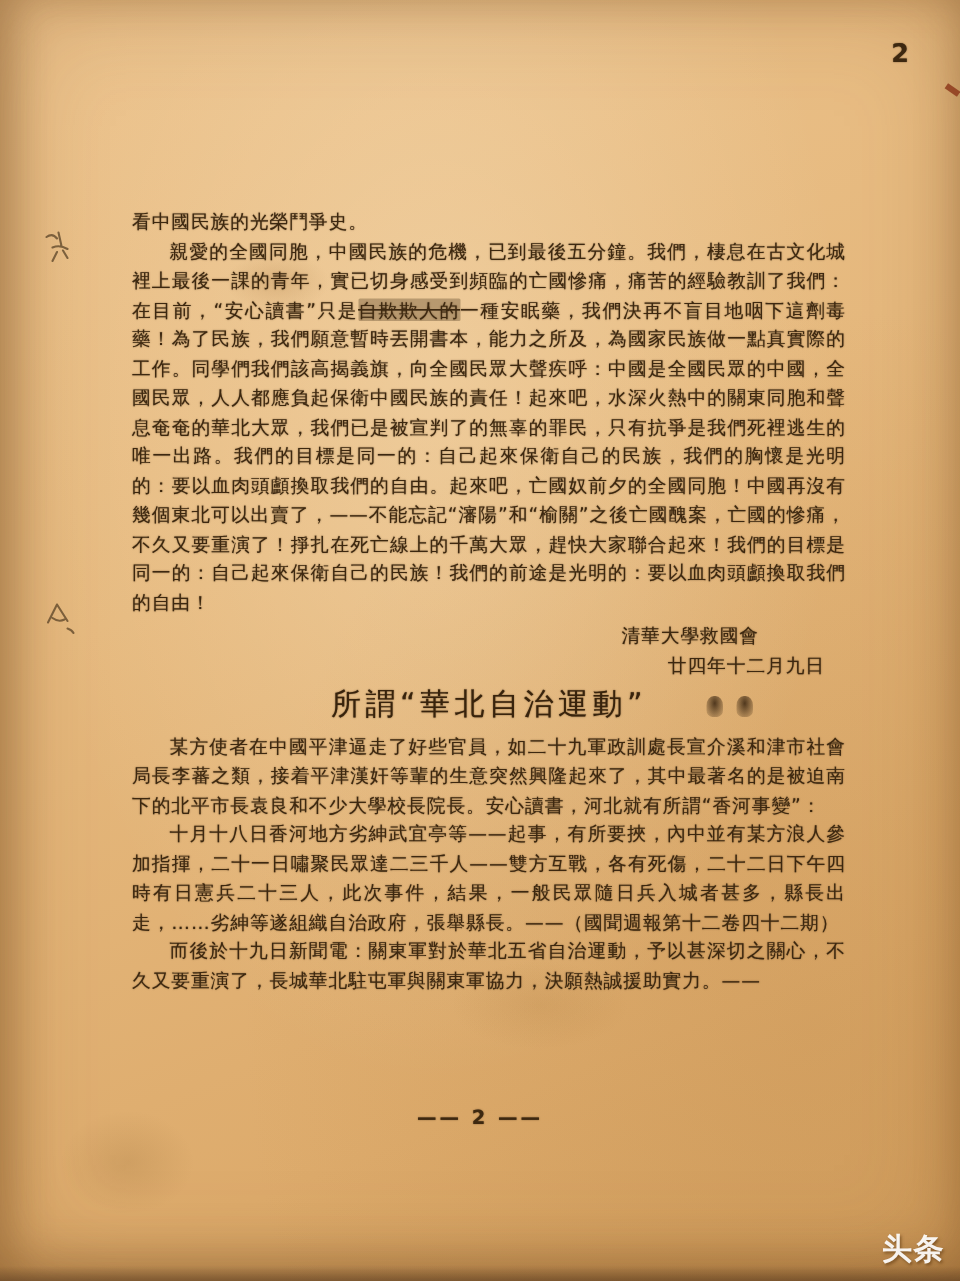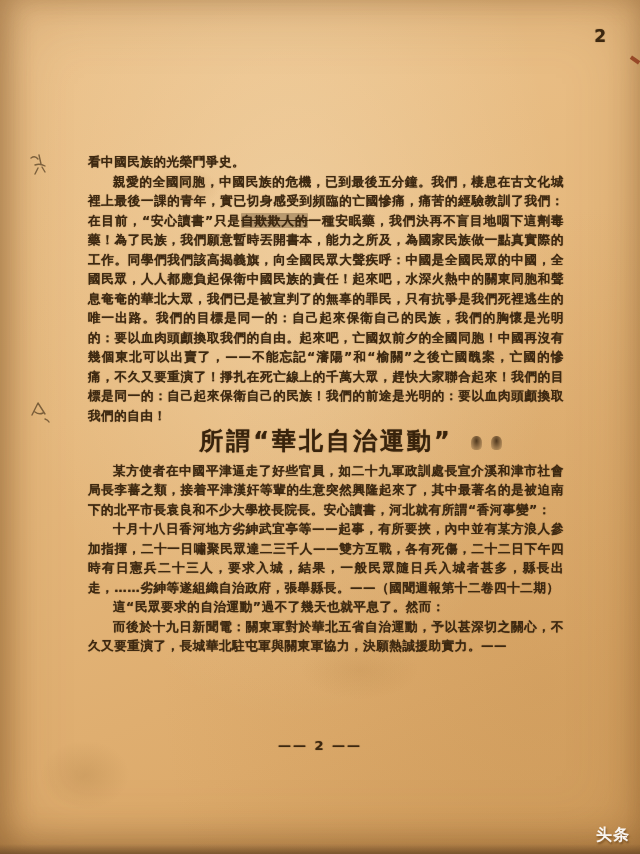--- a/index.html
+++ b/index.html
@@ -21,49 +21,49 @@
   }
   .stain{position:absolute;border-radius:50%;pointer-events:none;}
   .stain.s1{left:150px;top:168px;width:70px;height:40px;background:radial-gradient(ellipse,rgba(140,90,35,0.18),rgba(140,90,35,0) 70%);}
   .stain.s2{left:300px;top:640px;width:120px;height:60px;background:radial-gradient(ellipse,rgba(150,100,40,0.12),rgba(150,100,40,0) 70%);}
   .stain.s3{left:40px;top:740px;width:90px;height:70px;background:radial-gradient(ellipse,rgba(120,80,30,0.15),rgba(120,80,30,0) 70%);}
   .bottom-shade{position:absolute;left:0;bottom:0;width:100%;height:10px;background:linear-gradient(to bottom,rgba(70,50,30,0),rgba(70,45,25,0.45));}
 
   
   .ink{color:#3d2810;text-shadow:0 0 1px rgba(61,40,16,0.75);}
   .content{
-    position:absolute;left:88px;top:152px;width:476px;
-    font-size:12.5px;line-height:19.5px;font-weight:bold;
+    position:absolute;left:88px;top:138px;width:476px;
+    font-size:12.5px;line-height:19.5px;font-weight:normal;
     letter-spacing:0.6px;text-align:justify;
   }
   .content p{margin:0;}
   .indent{text-indent:2em;}
   .struck{text-decoration:line-through;background:rgba(61,40,16,0.30);border-radius:1px;}
   .sig-block{text-align:right;margin-top:3px;}
   .sig-line{padding-right:58px;}
   .date-line{padding-right:14px;}
   .headline-row{position:relative;margin:7px 0 6px 0;text-align:center;}
-  .headline{font-size:24px;letter-spacing:3px;color:#38230c;text-shadow:0 0 1px rgba(56,35,12,0.8);}
+  .headline{font-size:20px;letter-spacing:3px;color:#38230c;text-shadow:0 0 1px rgba(56,35,12,0.8);}
   .stamps{position:absolute;right:62px;top:4px;display:flex;gap:9px;}
   .stamp-blob{width:11px;height:14px;background:radial-gradient(ellipse at 50% 35%,rgba(55,35,15,0.85),rgba(55,35,15,0.25) 75%);border-radius:45% 45% 35% 35%;filter:blur(0.4px);}
 
   
   .corner-num{position:absolute;right:34px;top:26px;font-size:17px;font-weight:bold;}
   .footer-num{position:absolute;left:0;top:738px;width:100%;text-align:center;font-size:13px;font-weight:bold;letter-spacing:2px;}
   .corner-mark{position:absolute;right:0px;top:58px;width:10px;height:4px;background:#8d3a1c;transform:rotate(35deg);opacity:0.85;}
   .scribble{position:absolute;opacity:0.75;}
   .scribble svg{display:block;}
 
   
   .watermark{
     position:absolute;right:10px;bottom:8px;display:flex;align-items:center;gap:6px;
     color:rgba(255,255,255,0.92);font-weight:bold;font-size:19px;letter-spacing:1px;
     text-shadow:1px 1.5px 2px rgba(110,70,25,0.75);
   }
-  .watermark .logo{font-size:16px;font-family:Liberation Serif, serif;}
+  .watermark .logo{font-size:20px;font-family:Liberation Serif, serif;}
 </style>
 </head>
 <body>
 
 <div class="scan">
   <div class="stain s1"></div>
   <div class="stain s2"></div>
   <div class="stain s3"></div>
 
   <div class="corner-num ink">2</div>
@@ -80,33 +80,34 @@
     </svg>
   </div>
 
   <div class="content ink">
 
     <p>看中國民族的光榮鬥爭史。</p>
 
     <p class="indent"><span>親愛的全國同胞，中國民族的危機，已到最後五分鐘。我們，棲息在古文化城裡上最後一課的青年，實已切身感受到頻臨的亡國慘痛，痛苦的經驗教訓了我們：在目前，“安心讀書”只是</span><span class="struck">自欺欺人的</span><span>一種安眠藥，我們決再不盲目地咽下這劑毒藥！為了民族，我們願意暫時丟開書本，能力之所及，為國家民族做一點真實際的工作。同學們我們該高揭義旗，向全國民眾大聲疾呼：中國是全國民眾的中國，全國民眾，人人都應負起保衛中國民族的責任！起來吧，水深火熱中的關東同胞和聲息奄奄的華北大眾，我們已是被宣判了的無辜的罪民，只有抗爭是我們死裡逃生的唯一出路。我們的目標是同一的：自己起來保衛自己的民族，我們的胸懷是光明的：要以血肉頭顱換取我們的自由。起來吧，亡國奴前夕的全國同胞！中國再沒有幾個東北可以出賣了，——不能忘記“瀋陽”和“榆關”之後亡國醜案，亡國的慘痛，不久又要重演了！掙扎在死亡線上的千萬大眾，趕快大家聯合起來！我們的目標是同一的：自己起來保衛自己的民族！我們的前途是光明的：要以血肉頭顱換取我們的自由！</span></p>
 
     <div class="sig-block">
+      <div class="sig-line">清華大學救國會</div>
+      <div class="date-line">廿四年十二月九日</div>
     </div>
 
     <div class="headline-row">
       <span class="headline">所謂“華北自治運動”</span>
       <span class="stamps">
         <span class="stamp-blob"></span>
         <span class="stamp-blob"></span>
       </span>
     </div>
 
     <p class="indent">某方使者在中國平津逼走了好些官員，如二十九軍政訓處長宣介溪和津市社會局長李蕃之類，接着平津漢奸等輩的生意突然興隆起來了，其中最著名的是被迫南下的北平市長袁良和不少大學校長院長。安心讀書，河北就有所謂“香河事變”：</p>
-    <p class="indent">十月十八日香河地方劣紳武宜亭等——起事，有所要挾，內中並有某方浪人參加指揮，二十一日嘯聚民眾達二三千人——雙方互戰，各有死傷，二十二日下午四時有日憲兵二十三人，要求入城，結果，一般民眾隨日兵入城者甚多，縣長出走，……劣紳等遂組織自治政府，張舉縣長。——（國聞週報第十二卷四十二期）</p>
-    <p class="indent">這“民眾要求的自治運動”過不了幾天也就平息了。然而：</p>
+    <p class="indent">十月十八日香河地方劣紳武宜亭等——起事，有所要挾，內中並有某方浪人參加指揮，二十一日嘯聚民眾達二三千人——雙方互戰，各有死傷，二十二日下午四時有日憲兵二十三人，此次事件，結果，一般民眾隨日兵入城者甚多，縣長出走，……劣紳等遂組織自治政府，張舉縣長。——（國聞週報第十二卷四十二期）</p>
     <p class="indent">而後於十九日新聞電：關東軍對於華北五省自治運動，予以甚深切之關心，不久又要重演了，長城華北駐屯軍與關東軍協力，決願熱誠援助實力。——</p>
 
   </div>
 
   <div class="footer-num ink">—— 2 ——</div>
 
   <div class="bottom-shade"></div>
 
   <div class="watermark">
     <span class="logo">头条</span>

